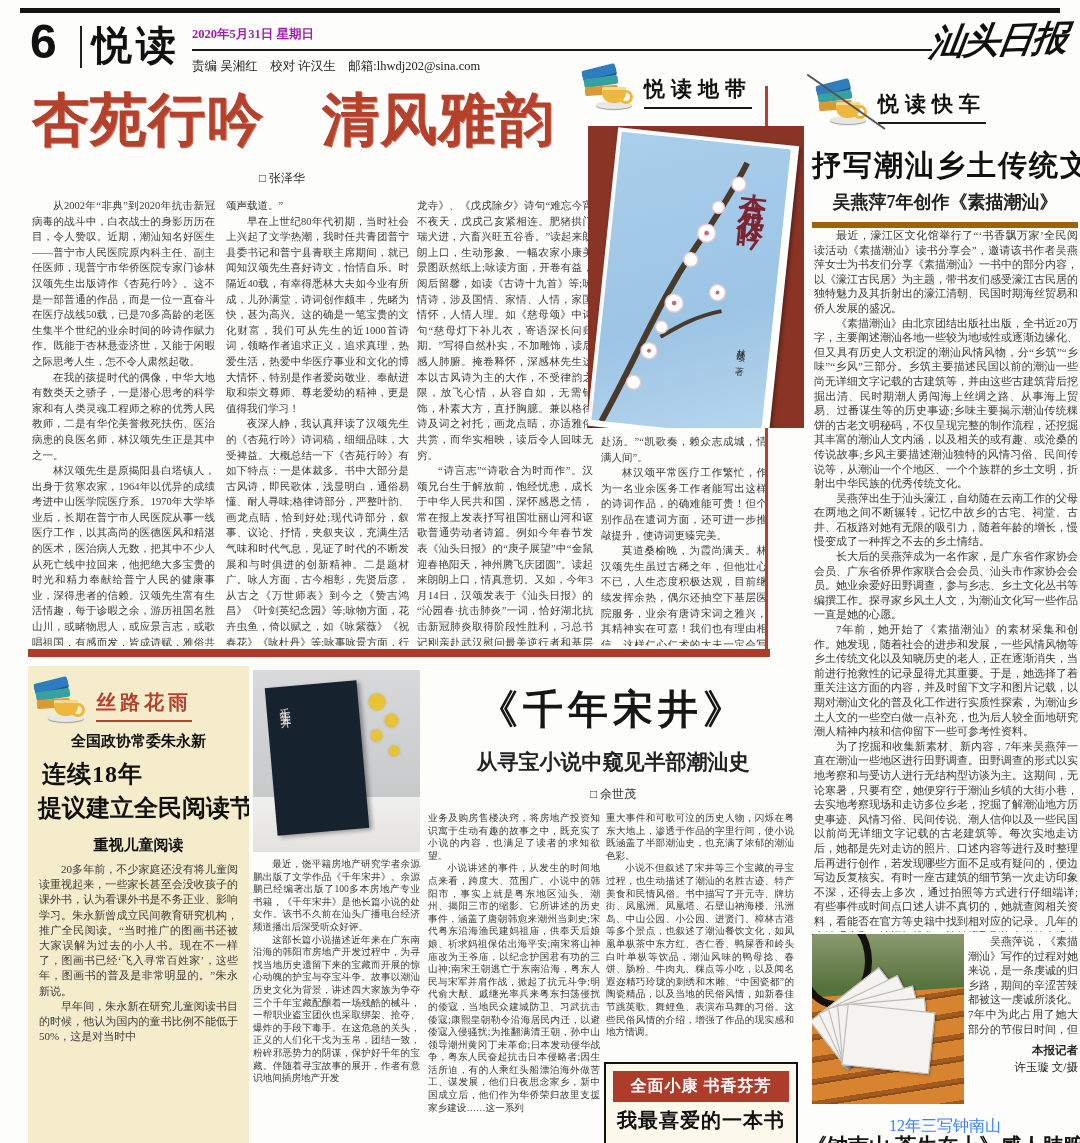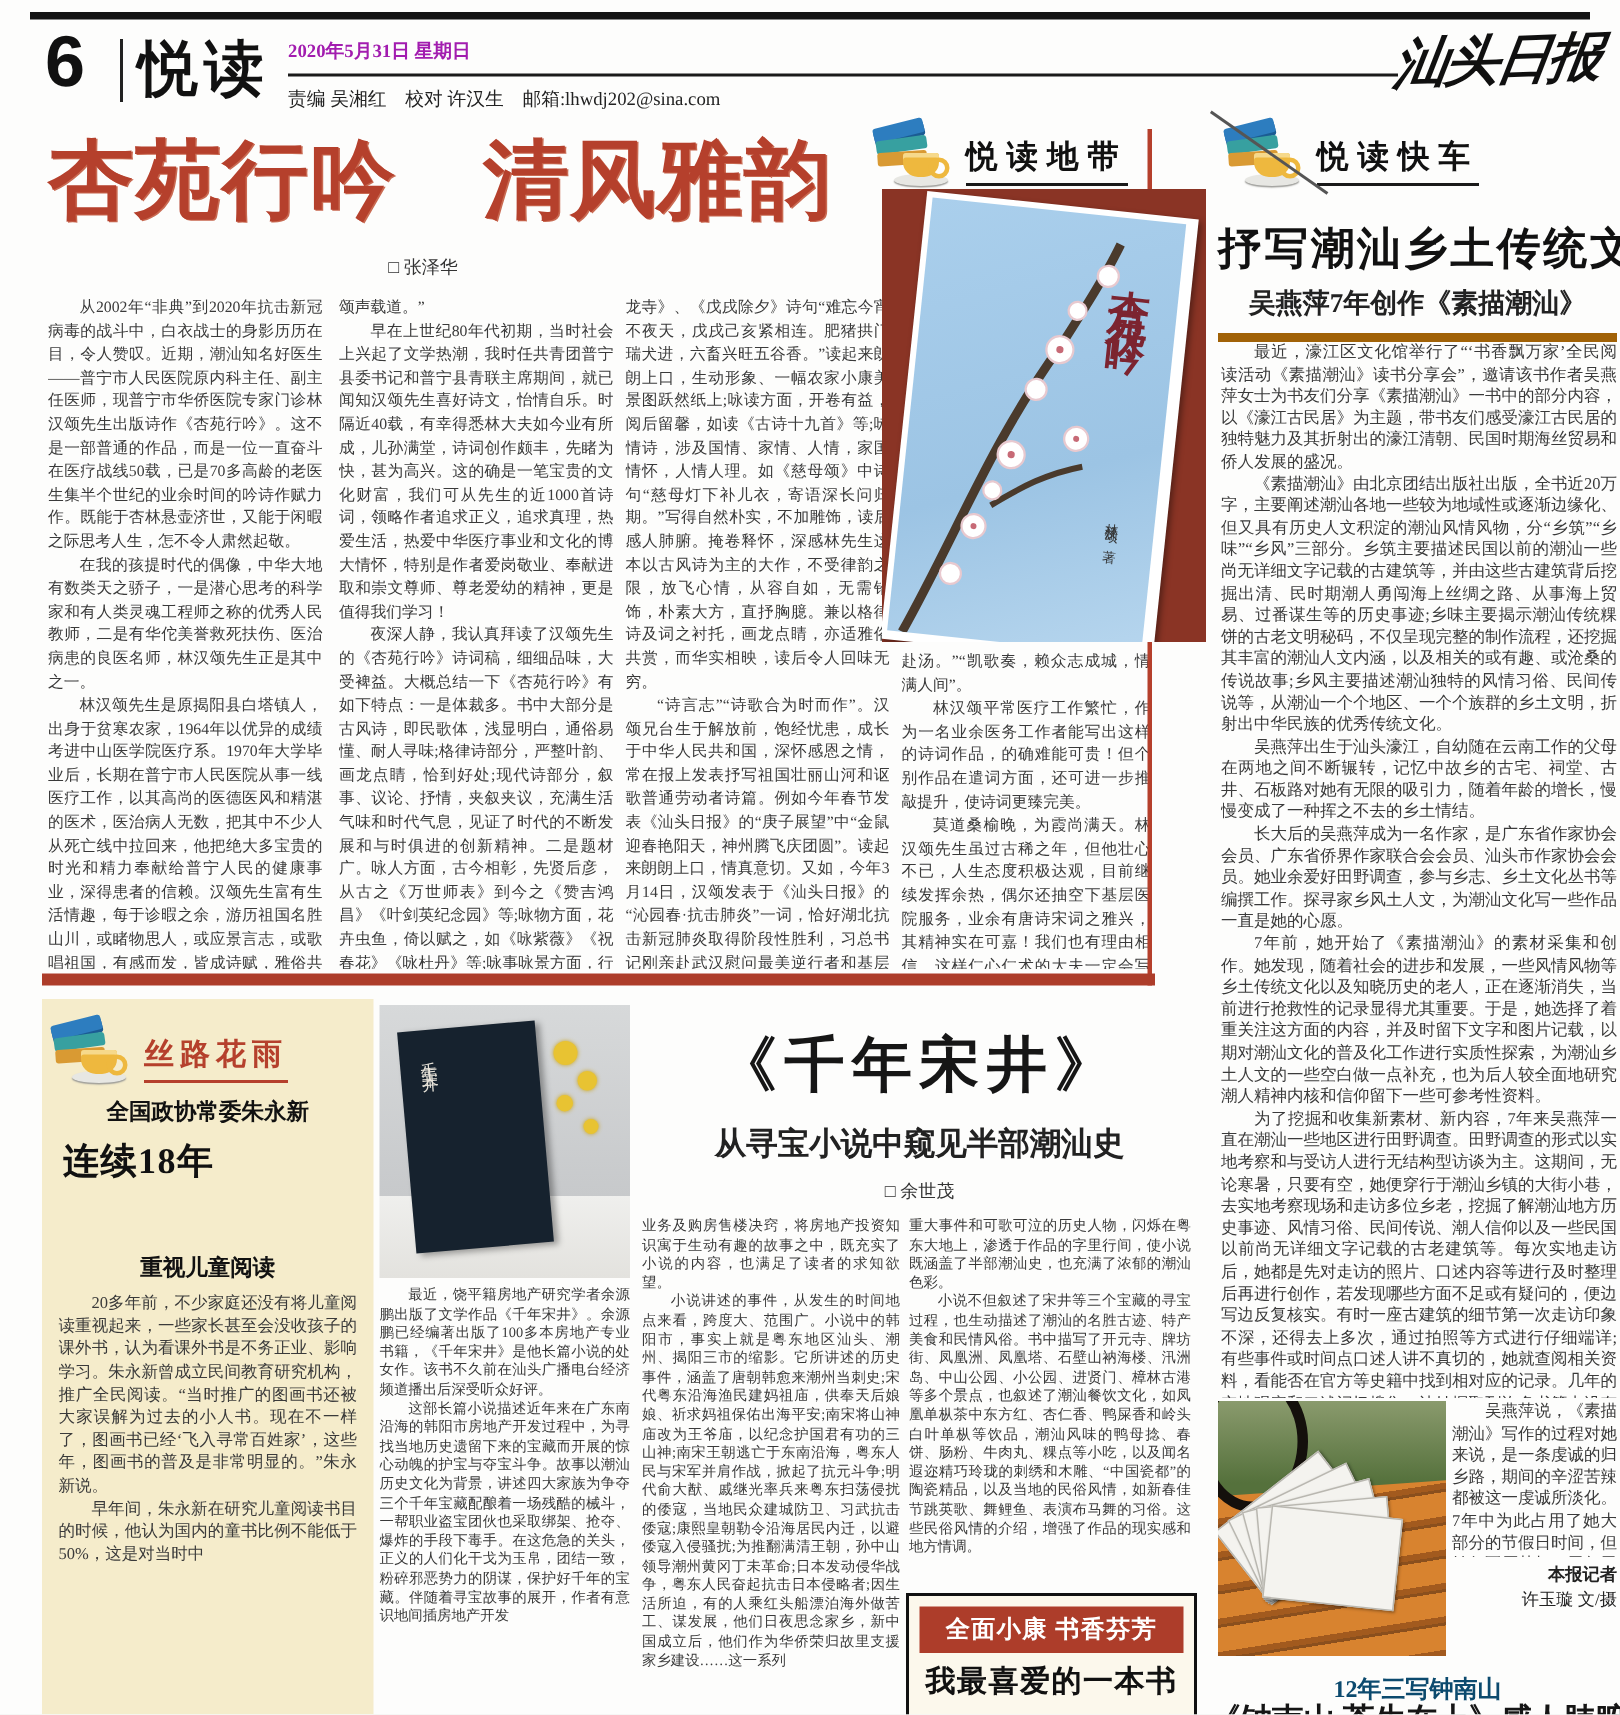--- a/index.html
+++ b/index.html
@@ -56,21 +56,21 @@
   .bench .wood{position:absolute;left:-10px;top:34%;width:120%;height:80%;background:repeating-linear-gradient(175deg,#d8832f 0 16px,#a25a1e 16px 20px,#8a4f1d 20px 22px);transform:rotate(-4deg);}
   .bench .arm{position:absolute;left:-14px;top:-20px;width:60px;height:80px;border:7px solid #14100c;border-radius:50%;}
   .bench .bk{position:absolute;left:30px;top:70px;width:86px;height:60px;background:#f4f3ef;border:1px solid #b9b7b0;transform-origin:10% 90%;box-shadow:1px 1px 2px rgba(0,0,0,.35);}
   .exp-wrap{left:968px;top:934px;width:110px;height:104px;font-size:11px;line-height:14.6px;}
   .exp-credit{left:958px;top:1042px;width:120px;text-align:right;font-size:11.5px;line-height:17px;color:#222;}
   .exp-credit .b{font-weight:bold;}
   .wm-row{left:812px;top:1082px;width:266px;height:40px;display:flex;align-items:center;gap:6px;background:#fbfbfa;}
   .wm-logo{width:34px;height:30px;background:#fff;border:2px solid #c9ced3;border-radius:50% 45% 55% 50%;position:relative;flex:none;}
   .wm-logo::after{content:"";position:absolute;left:7px;top:8px;width:7px;height:7px;background:#9aa1a8;border-radius:50%;box-shadow:12px 2px 0 #9aa1a8;}
   .wm-text{font-size:29px;font-weight:bold;color:#e9ebed;-webkit-text-stroke:1.3px #b6bcc3;letter-spacing:1px;white-space:nowrap;}
-  .wm-sub{left:812px;top:1116px;width:266px;text-align:center;font-size:16px;font-weight:bold;color:#0c4a6e;}
+  .wm-sub{left:812px;top:1116px;width:266px;text-align:center;font-size:16px;font-weight:normal;color:#3b82f6;}
   .cut-head{left:806px;top:1132px;width:274px;text-align:center;font-size:21px;font-weight:bold;color:#151515;white-space:nowrap;}
   
   .silk{left:28px;top:666px;width:221px;height:477px;background:#f5eccb;overflow:hidden;}
   .silk .badge{position:absolute;left:6px;top:12px;}
   .silk .badge .txt{font-size:20px;letter-spacing:4px;}
   .silk-kicker{position:absolute;left:0;top:66px;width:100%;text-align:center;font-size:15px;font-weight:bold;color:#111;}
   .silk-t1{position:absolute;left:14px;top:92px;font-size:24px;font-weight:bold;color:#111;letter-spacing:1px;}
   .silk-t2{position:absolute;left:10px;top:126px;font-size:24px;font-weight:bold;color:#111;white-space:nowrap;}
   .silk-sub{position:absolute;left:0;top:170px;width:100%;text-align:center;font-size:15px;font-weight:bold;color:#111;}
   .silk-body{position:absolute;left:11px;top:196px;width:199px;height:274px;font-size:11px;line-height:15.2px;}
@@ -122,21 +122,21 @@
       <p>“诗言志”“诗歌合为时而作”。汉颂兄台生于解放前，饱经忧患，成长于中华人民共和国，深怀感恩之情，常在报上发表抒写祖国壮丽山河和讴歌普通劳动者诗篇。例如今年春节发表《汕头日报》的“庚子展望”中“金鼠迎春艳阳天，神州腾飞庆团圆”。读起来朗朗上口，情真意切。又如，今年3月14日，汉颂发表于《汕头日报》的“沁园春·抗击肺炎”一词，恰好湖北抗击新冠肺炎取得阶段性胜利，习总书记刚亲赴武汉慰问最美逆行者和基层干部群众，他在词中满怀豪情点赞白衣天使，充满正能量：“岂容灾祸横行，挥利剑，白衣好天使，蹈火</p>
     </div>
   <div class="abs col mcol cont c4">
       <p>赴汤。”“凯歌奏，赖众志成城，情满人间”。</p>
       <p>林汉颂平常医疗工作繁忙，作为一名业余医务工作者能写出这样的诗词作品，的确难能可贵！但个别作品在遣词方面，还可进一步推敲提升，使诗词更臻完美。</p>
       <p>莫道桑榆晚，为霞尚满天。林汉颂先生虽过古稀之年，但他壮心不已，人生态度积极达观，目前继续发挥余热，偶尔还抽空下基层医院服务，业余有唐诗宋词之雅兴，其精神实在可嘉！我们也有理由相信，这样仁心仁术的大夫一定会写出更多更好的诗词力作。</p>
     </div>
   <div class="abs redframe-v"></div>
   <div class="abs redframe-b"></div>
 
-  <div class="abs badge" style="left:582px;top:80px;">
+  <div class="abs badge" style="left:582px;top:65px;">
     <span class="bicon">
         <span class="b1"></span>
         <span class="b2"></span>
         <span class="b3"></span>
         <span class="saucer"></span>
         <span class="cup"></span>
       </span>
     <span class="txt">悦读地带</span>
   </div>
 
@@ -219,20 +219,21 @@
           <span class="b1"></span>
           <span class="b2"></span>
           <span class="b3"></span>
           <span class="saucer"></span>
           <span class="cup"></span>
         </span>
       <span class="txt red">丝路花雨</span>
     </div>
     <div class="silk-kicker">全国政协常委朱永新</div>
     <div class="silk-t1">连续18年</div>
+    <div class="silk-t2">提议建立全民阅读节</div>
     <div class="silk-sub">重视儿童阅读</div>
     <div class="col silk-body">
         <p>20多年前，不少家庭还没有将儿童阅读重视起来，一些家长甚至会没收孩子的课外书，认为看课外书是不务正业、影响学习。朱永新曾成立民间教育研究机构，推广全民阅读。“当时推广的图画书还被大家误解为过去的小人书。现在不一样了，图画书已经‘飞入寻常百姓家’，这些年，图画书的普及是非常明显的。”朱永新说。</p>
         <p>早年间，朱永新在研究儿童阅读书目的时候，他认为国内的童书比例不能低于50%，这是对当时中</p>
       </div>
   </div>
 
   <div class="abs sj-photo">
     <div class="bookstand">
       <div class="bklabel">千年宋井</div>

